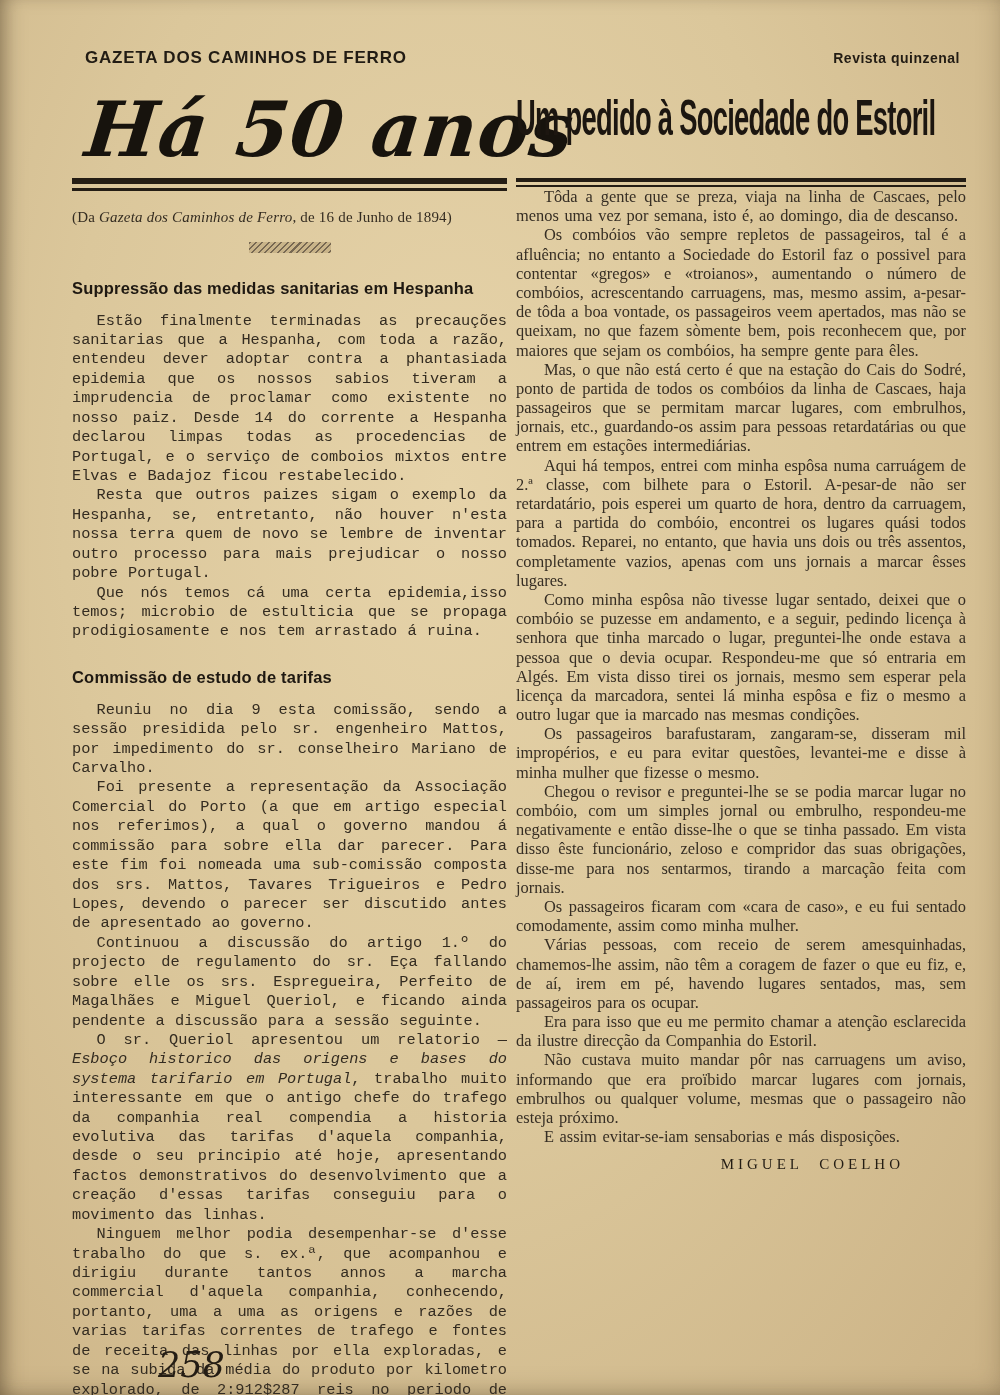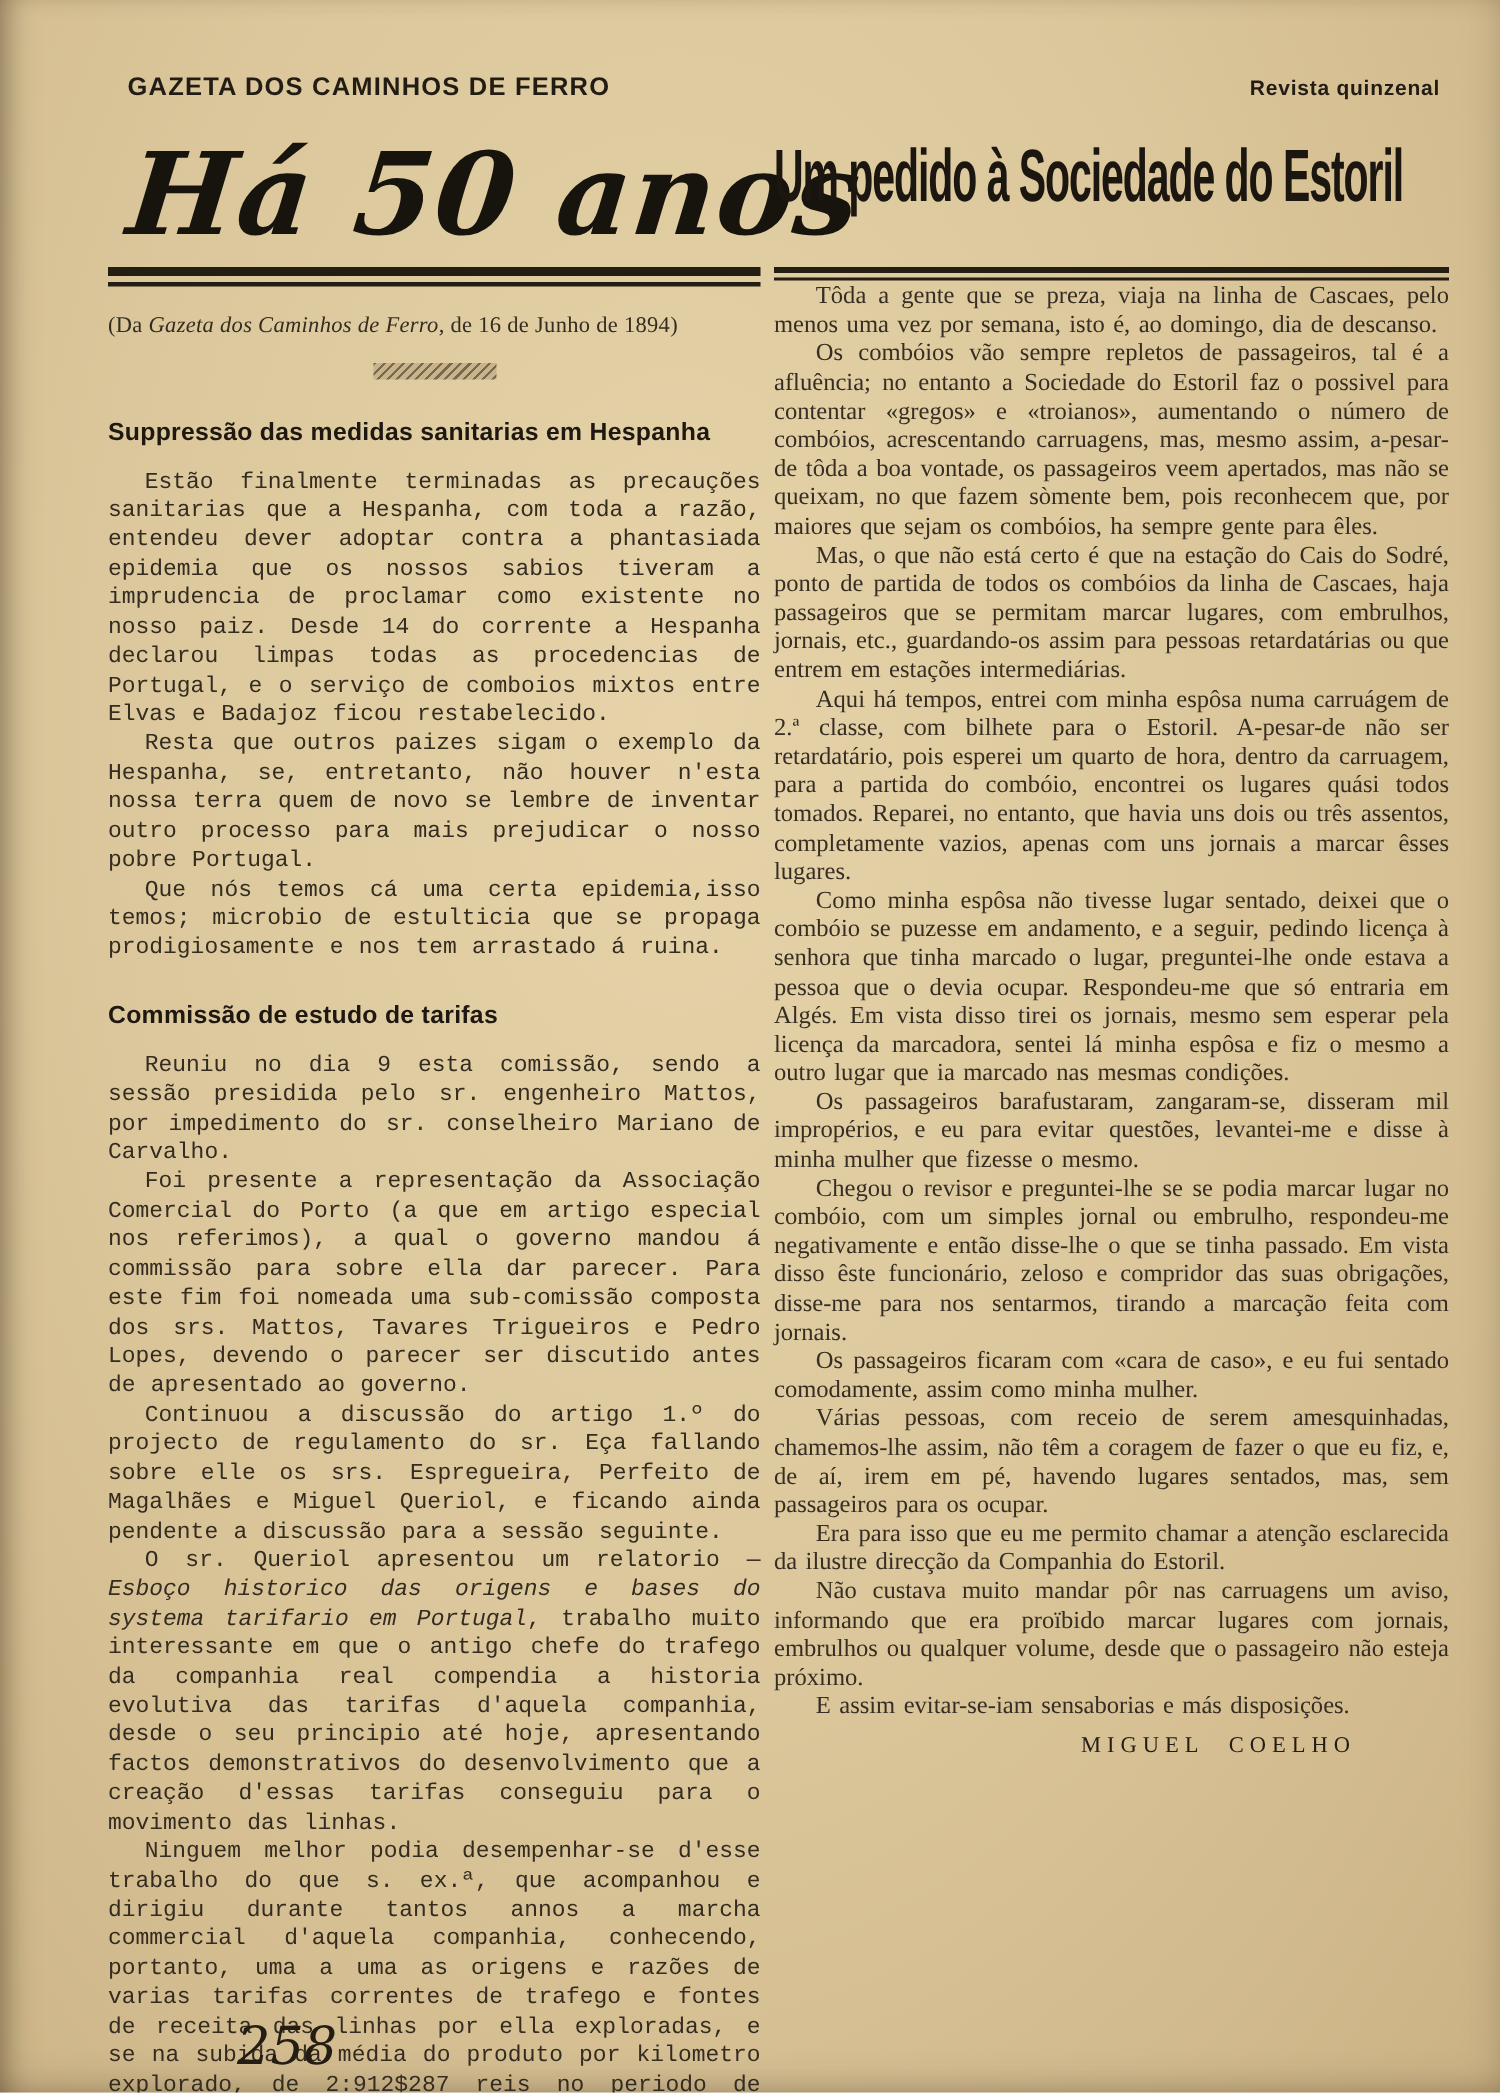--- a/index.html
+++ b/index.html
@@ -115,17 +115,17 @@
     <p class="rp">Tôda a gente que se preza, viaja na linha de Cascaes, pelo menos uma vez por semana, isto é, ao domingo, dia de descanso.</p>
     <p class="rp">Os combóios vão sempre repletos de passageiros, tal é a afluência; no entanto a Sociedade do Estoril faz o possivel para contentar «gregos» e «troianos», aumentando o número de combóios, acrescentando carruagens, mas, mesmo assim, a-pesar-de tôda a boa vontade, os passageiros veem apertados, mas não se queixam, no que fazem sòmente bem, pois reconhecem que, por maiores que sejam os combóios, ha sempre gente para êles.</p>
     <p class="rp">Mas, o que não está certo é que na estação do Cais do Sodré, ponto de partida de todos os combóios da linha de Cascaes, haja passageiros que se permitam marcar lugares, com embrulhos, jornais, etc., guardando-os assim para pessoas retardatárias ou que entrem em estações intermediárias.</p>
     <p class="rp">Aqui há tempos, entrei com minha espôsa numa carruágem de 2.ª classe, com bilhete para o Estoril. A-pesar-de não ser retardatário, pois esperei um quarto de hora, dentro da carruagem, para a partida do combóio, encontrei os lugares quási todos tomados. Reparei, no entanto, que havia uns dois ou três assentos, completamente vazios, apenas com uns jornais a marcar êsses lugares.</p>
     <p class="rp">Como minha espôsa não tivesse lugar sentado, deixei que o combóio se puzesse em andamento, e a seguir, pedindo licença à senhora que tinha marcado o lugar, preguntei-lhe onde estava a pessoa que o devia ocupar. Respondeu-me que só entraria em Algés. Em vista disso tirei os jornais, mesmo sem esperar pela licença da marcadora, sentei lá minha espôsa e fiz o mesmo a outro lugar que ia marcado nas mesmas condições.</p>
     <p class="rp">Os passageiros barafustaram, zangaram-se, disseram mil impropérios, e eu para evitar questões, levantei-me e disse à minha mulher que fizesse o mesmo.</p>
     <p class="rp">Chegou o revisor e preguntei-lhe se se podia marcar lugar no combóio, com um simples jornal ou embrulho, respondeu-me negativamente e então disse-lhe o que se tinha passado. Em vista disso êste funcionário, zeloso e compridor das suas obrigações, disse-me para nos sentarmos, tirando a marcação feita com jornais.</p>
     <p class="rp">Os passageiros ficaram com «cara de caso», e eu fui sentado comodamente, assim como minha mulher.</p>
     <p class="rp">Várias pessoas, com receio de serem amesquinhadas, chamemos-lhe assim, não têm a coragem de fazer o que eu fiz, e, de aí, irem em pé, havendo lugares sentados, mas, sem passageiros para os ocupar.</p>
     <p class="rp">Era para isso que eu me permito chamar a atenção esclarecida da ilustre direcção da Companhia do Estoril.</p>
-    <p class="rp">Não custava muito mandar pôr nas carruagens um aviso, informando que era proïbido marcar lugares com jornais, embrulhos ou qualquer volume, desde que o passageiro não esteja próximo.</p>
+    <p class="rp">Não custava muito mandar pôr nas carruagens um aviso, informando que era proïbido marcar lugares com jornais, embrulhos ou qualquer volume, mesmas que o passageiro não esteja próximo.</p>
     <p class="rp">E assim evitar-se-iam sensaborias e más disposições.</p>
   </div>
   <div class="signature">MIGUEL COELHO</div>
 </div>
 
 </body></html>

